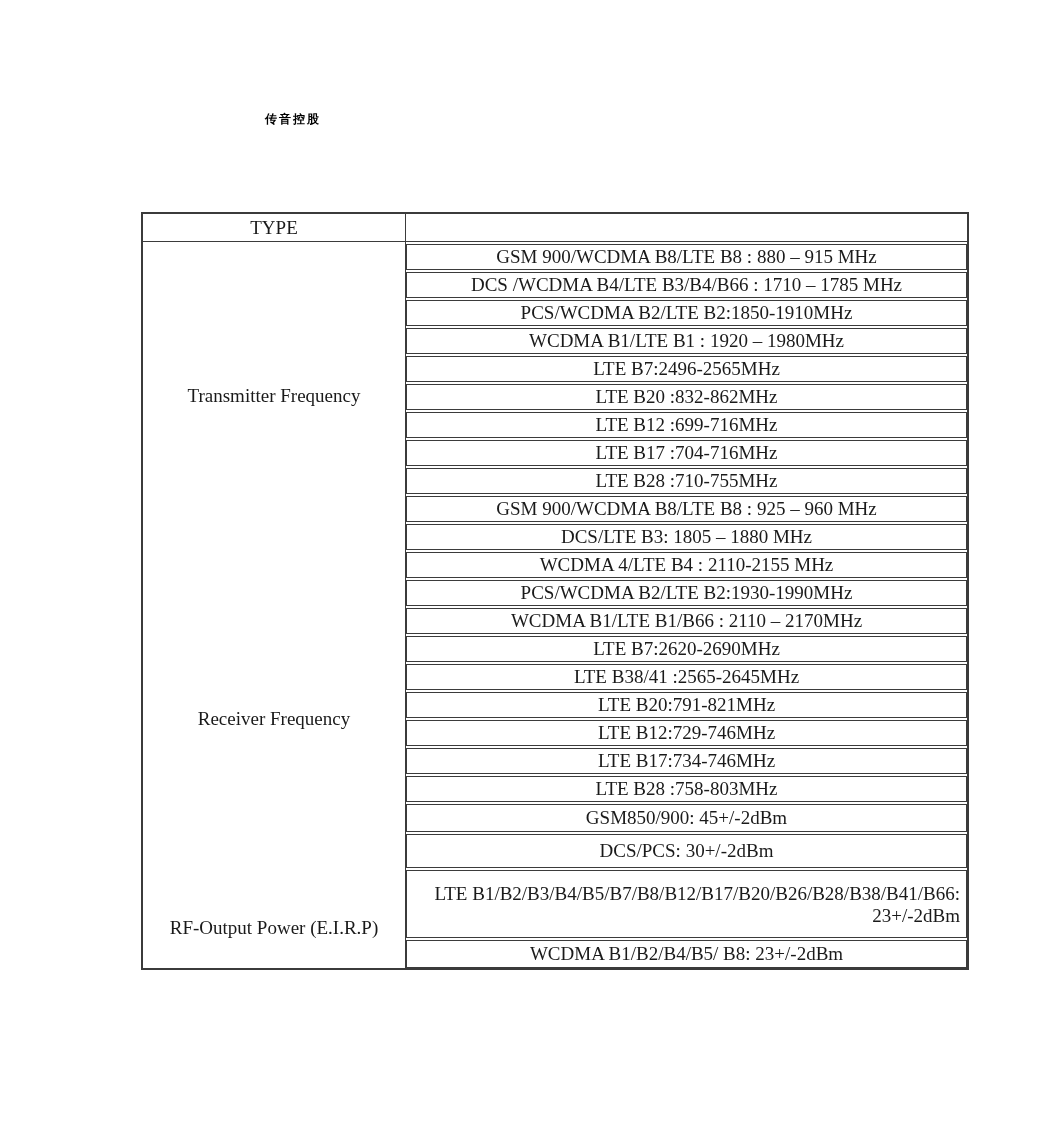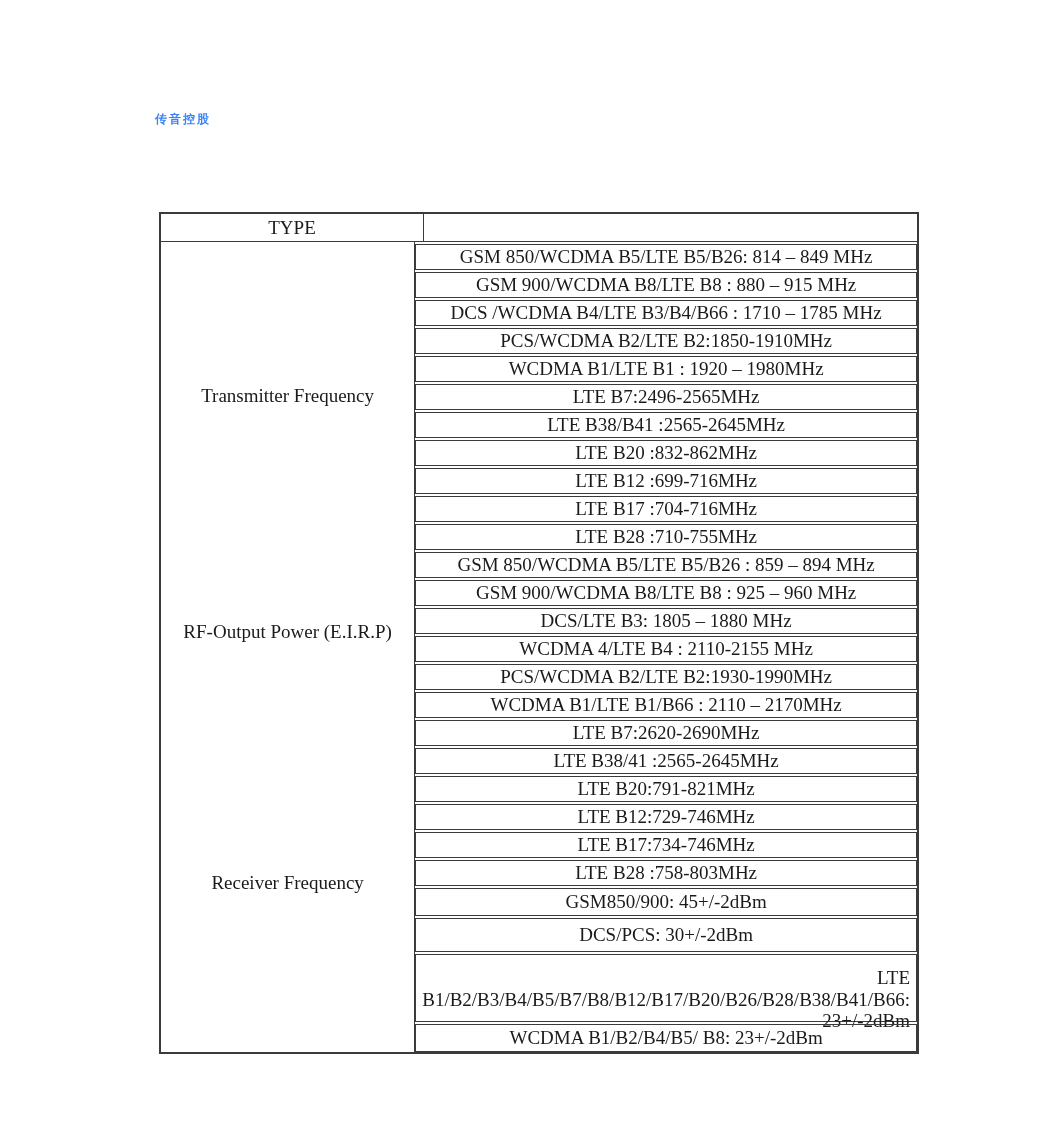--- a/index.html
+++ b/index.html
@@ -19,26 +19,26 @@
     font-family:"Liberation Sans", sans-serif;
     font-weight:700;font-size:28px;line-height:30px;
     letter-spacing:0.5px;color:#2b2b2b;
     transform:scaleX(0.97);transform-origin:left;
     white-space:nowrap;
   }
   .logo-tick{margin-left:2px;margin-top:-6px;}
   .logo-sub{
     font-family:"Liberation Sans", sans-serif;
     font-weight:700;font-size:12px;letter-spacing:2px;
-    color:#3b82f6;text-align:left;margin-top:1px;padding-right:4px;
+    color:#000000;text-align:right;margin-top:1px;padding-right:4px;
   }
 
   
   .tbl{
-    position:absolute;left:159px;top:212px;width:760px;
+    position:absolute;left:141px;top:212px;width:828px;
     border:2px solid var(--border,#3b3b3b);
     box-sizing:border-box;background:#ffffff;
     font-size:19px;
   }
   .hdr{display:flex;height:28px;border-bottom:1.4px solid var(--border,#3b3b3b);box-sizing:border-box;}
   .hdr-left{
     width:263px;border-right:1.4px solid var(--border,#3b3b3b);
     display:flex;align-items:center;justify-content:center;box-sizing:border-box;
   }
   .hdr-right{flex:1;}
@@ -85,39 +85,36 @@
 
     <div class="hdr">
       <div class="hdr-left">TYPE</div>
       <div class="hdr-right"></div>
     </div>
 
     <div class="tbody">
 
       <div class="left-col">
         <div class="sec-label sec-tx">Transmitter Frequency</div>
+        <div class="sec-label sec-rx">Receiver Frequency</div>
         <div class="sec-label sec-rf">RF-Output Power (E.I.R.P)</div>
-        <div class="sec-label sec-rx">Receiver Frequency</div>
       </div>
 
       <div class="right-col">
 
-        <div class="rrow">GSM 850/WCDMA B5/LTE B5/B26: 814 – 849 MHz</div>
         <div class="rrow">GSM 900/WCDMA B8/LTE B8 : 880 – 915 MHz</div>
         <div class="rrow">DCS /WCDMA B4/LTE B3/B4/B66 : 1710 – 1785 MHz</div>
         <div class="rrow">PCS/WCDMA B2/LTE B2:1850-1910MHz</div>
         <div class="rrow">WCDMA B1/LTE B1 : 1920 – 1980MHz</div>
         <div class="rrow">LTE B7:2496-2565MHz</div>
-        <div class="rrow">LTE B38/B41 :2565-2645MHz</div>
         <div class="rrow">LTE B20 :832-862MHz</div>
         <div class="rrow">LTE B12 :699-716MHz</div>
         <div class="rrow">LTE B17 :704-716MHz</div>
         <div class="rrow">LTE B28 :710-755MHz</div>
 
-        <div class="rrow">GSM 850/WCDMA B5/LTE B5/B26 : 859 – 894 MHz</div>
         <div class="rrow">GSM 900/WCDMA B8/LTE B8 : 925 – 960 MHz</div>
         <div class="rrow">DCS/LTE B3: 1805 – 1880 MHz</div>
         <div class="rrow">WCDMA 4/LTE B4 : 2110-2155 MHz</div>
         <div class="rrow">PCS/WCDMA B2/LTE B2:1930-1990MHz</div>
         <div class="rrow">WCDMA B1/LTE B1/B66 : 2110 – 2170MHz</div>
         <div class="rrow">LTE B7:2620-2690MHz</div>
         <div class="rrow">LTE B38/41 :2565-2645MHz</div>
         <div class="rrow">LTE B20:791-821MHz</div>
         <div class="rrow">LTE B12:729-746MHz</div>
         <div class="rrow">LTE B17:734-746MHz</div>

